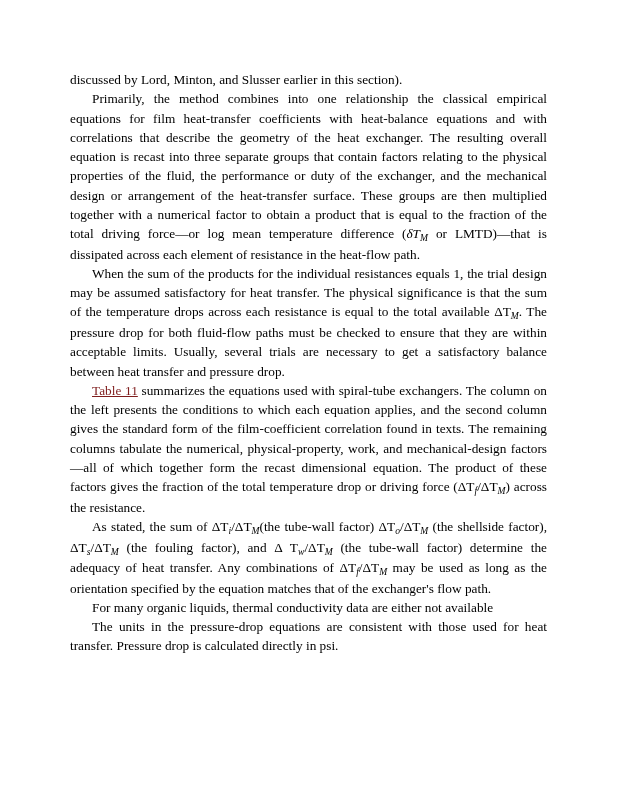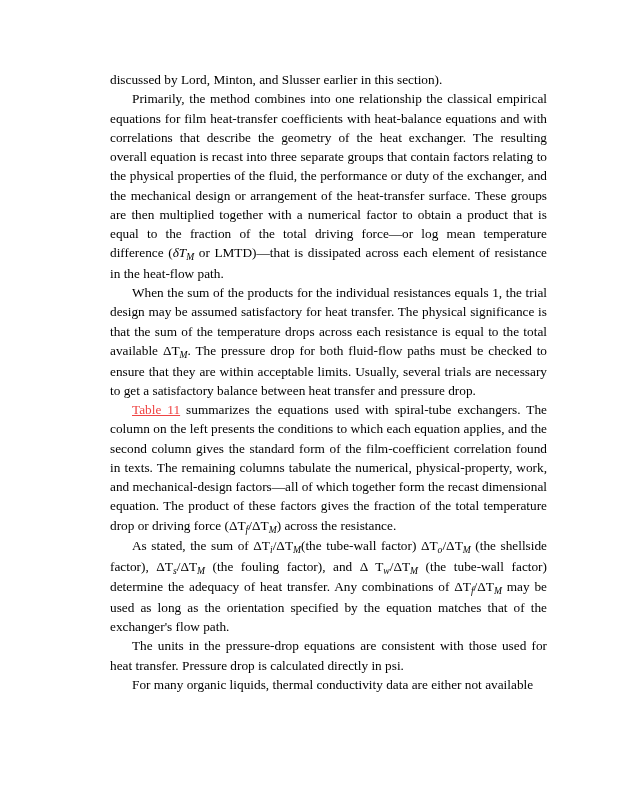--- a/index.html
+++ b/index.html
@@ -21,31 +21,30 @@
     background: #ffffff;
     box-sizing: border-box;
     padding: 70px 70px 60px 70px;
   }
   .body-text {
     font-size: 13.3px;
     line-height: 1.45;
     text-align: justify;
     text-justify: inter-word;
     hyphens: none;
-    margin-left: 40px;
   }
   p.para {
     margin: 0 0 0 0;
     text-indent: 22px;
   }
   p.para.noindent {
     text-indent: 0;
   }
   .link {
-    color: #ef4444;
+    color: #7f1d1d;
     text-decoration: underline;
   }
   .ital {
     font-style: italic;
   }
   sub {
     font-size: 0.72em;
     vertical-align: -0.28em;
     font-style: italic;
   }
@@ -74,21 +73,21 @@
 
     <p class="para">
       <a class="link" href="#">Table 11</a><span> summarizes the equations used with spiral-tube exchangers. The column on the left presents the conditions to which each equation applies, and the second column gives the standard form of the film-coefficient correlation found in texts. The remaining columns tabulate the numerical, physical-property, work, and mechanical-design factors—all of which together form the recast dimensional equation. The product of these factors gives the fraction of the total temperature drop or driving force (</span><span class="math nowrap"><span>ΔT</span><sub>f</sub><span>/</span><span>ΔT</span><sub>M</sub></span><span>) across the resistance.</span>
     </p>
 
     <p class="para">
       <span>As stated, the sum of </span><span class="math nowrap"><span>ΔT</span><sub>i</sub><span>/</span><span>ΔT</span><sub>M</sub></span><span>(the tube-wall factor) </span><span class="math nowrap"><span>ΔT</span><sub>o</sub><span>/</span><span>ΔT</span><sub>M</sub></span><span> (the shellside factor), </span><span class="math nowrap"><span>ΔT</span><sub>s</sub><span>/</span><span>ΔT</span><sub>M</sub></span><span> (the fouling factor), and Δ </span><span class="math nowrap"><span>T</span><sub>w</sub><span>/</span><span>ΔT</span><sub>M</sub></span><span> (the tube-wall factor) determine the adequacy of heat transfer. Any combinations of </span><span class="math nowrap"><span>ΔT</span><sub>f</sub><span>/</span><span>ΔT</span><sub>M</sub></span><span> may be used as long as the orientation specified by the equation matches that of the exchanger's flow path.</span>
     </p>
 
     <p class="para">
-      <span>The units in the pressure-drop equations are consistent with those used for heat transfer. Pressure drop is calculated directly in psi.</span>
+      <span>For many organic liquids, thermal conductivity data are either not available</span>
     </p>
 
     <p class="para">
-      <span>For many organic liquids, thermal conductivity data are either not available</span>
+      <span>The units in the pressure-drop equations are consistent with those used for heat transfer. Pressure drop is calculated directly in psi.</span>
     </p>
 
   </div>
 </div>
 
 </body></html>

